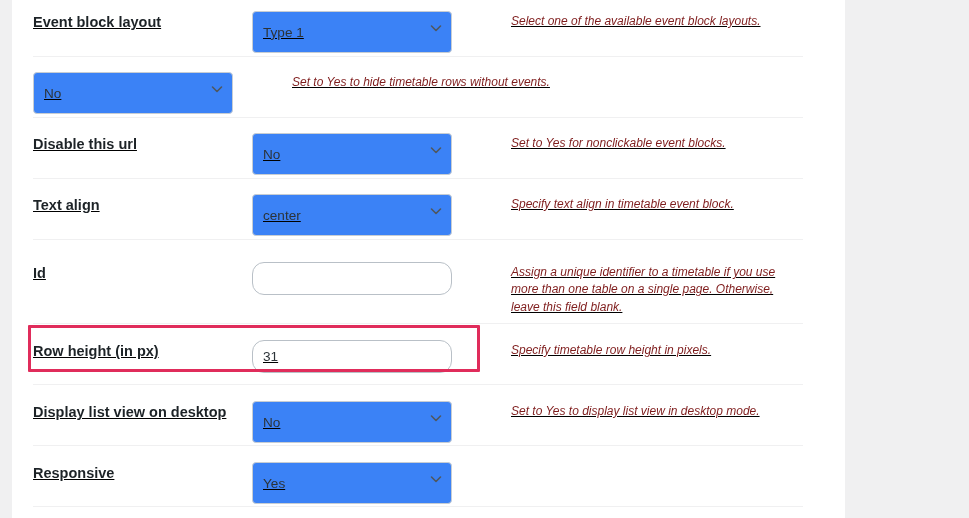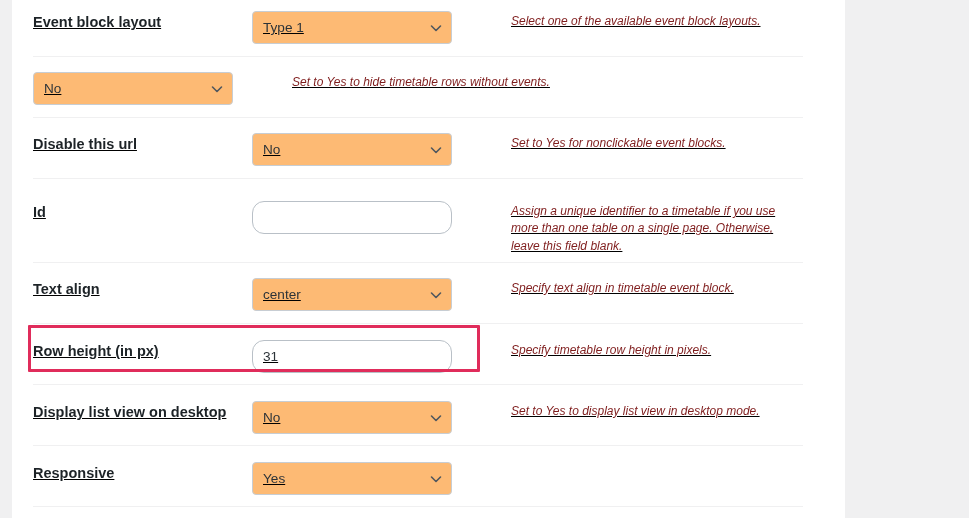--- a/index.html
+++ b/index.html
@@ -87,24 +87,24 @@
     padding-top: 2px;
   }
 
   
   .select-wrap {
     position: relative;
     width: 200px;
   }
   .select-box {
     width: 200px;
-    height: 33px;
+    height: 42px;
     border: 1px solid #c7cdd3;
     border-radius: 4px;
-    background: #fdba74;
+    background: #3b82f6;
     display: flex;
     align-items: center;
     padding: 0 30px 0 10px;
     font-size: 13.6px;
     color: #2c3338;
     font-family: "Liberation Sans", sans-serif;
     line-height: 31px;
     overflow: hidden;
     white-space: nowrap;
   }
@@ -201,43 +201,43 @@
         <span class="chev">
           <svg width="12" height="12" viewBox="0 0 12 12">
               <path d="M1.5 4 L6 8.5 L10.5 4" fill="none" stroke="#50575e" stroke-width="1.6" stroke-linecap="round" stroke-linejoin="round"></path>
             </svg>
         </span>
       </div>
     </div>
     <div class="row-desc">Set to Yes for nonclickable event blocks.</div>
   </div>
 
+  <div class="form-row r-textalign">
+    <div class="row-label">Text align</div>
+    <div class="row-control">
+      <div class="select-wrap">
+        <div class="select-box">center</div>
+        <span class="chev">
+          <svg width="12" height="12" viewBox="0 0 12 12">
+              <path d="M1.5 4 L6 8.5 L10.5 4" fill="none" stroke="#50575e" stroke-width="1.6" stroke-linecap="round" stroke-linejoin="round"></path>
+            </svg>
+        </span>
+      </div>
+    </div>
+    <div class="row-desc">Specify text align in timetable event block.</div>
+  </div>
+
   <div class="form-row r-id">
     <div class="row-label">Id</div>
     <div class="row-control">
       <input class="text-input" type="text" value="" style="">
     </div>
     <div class="row-desc">Assign a unique identifier to a timetable if you use more than one table on a single page. Otherwise, leave this field blank.</div>
   </div>
 
-  <div class="form-row r-textalign">
-    <div class="row-label">Text align</div>
-    <div class="row-control">
-      <div class="select-wrap">
-        <div class="select-box">center</div>
-        <span class="chev">
-          <svg width="12" height="12" viewBox="0 0 12 12">
-              <path d="M1.5 4 L6 8.5 L10.5 4" fill="none" stroke="#50575e" stroke-width="1.6" stroke-linecap="round" stroke-linejoin="round"></path>
-            </svg>
-        </span>
-      </div>
-    </div>
-    <div class="row-desc">Specify text align in timetable event block.</div>
-  </div>
-
   <div class="form-row r-rowheight">
     <div class="row-label">Row height (in px)</div>
     <div class="row-control">
       <input class="text-input" type="text" value="31" style="">
     </div>
     <div class="row-desc">Specify timetable row height in pixels.</div>
   </div>
 
   <div class="form-row r-displaylist">
     <div class="row-label">Display list view on desktop</div>

